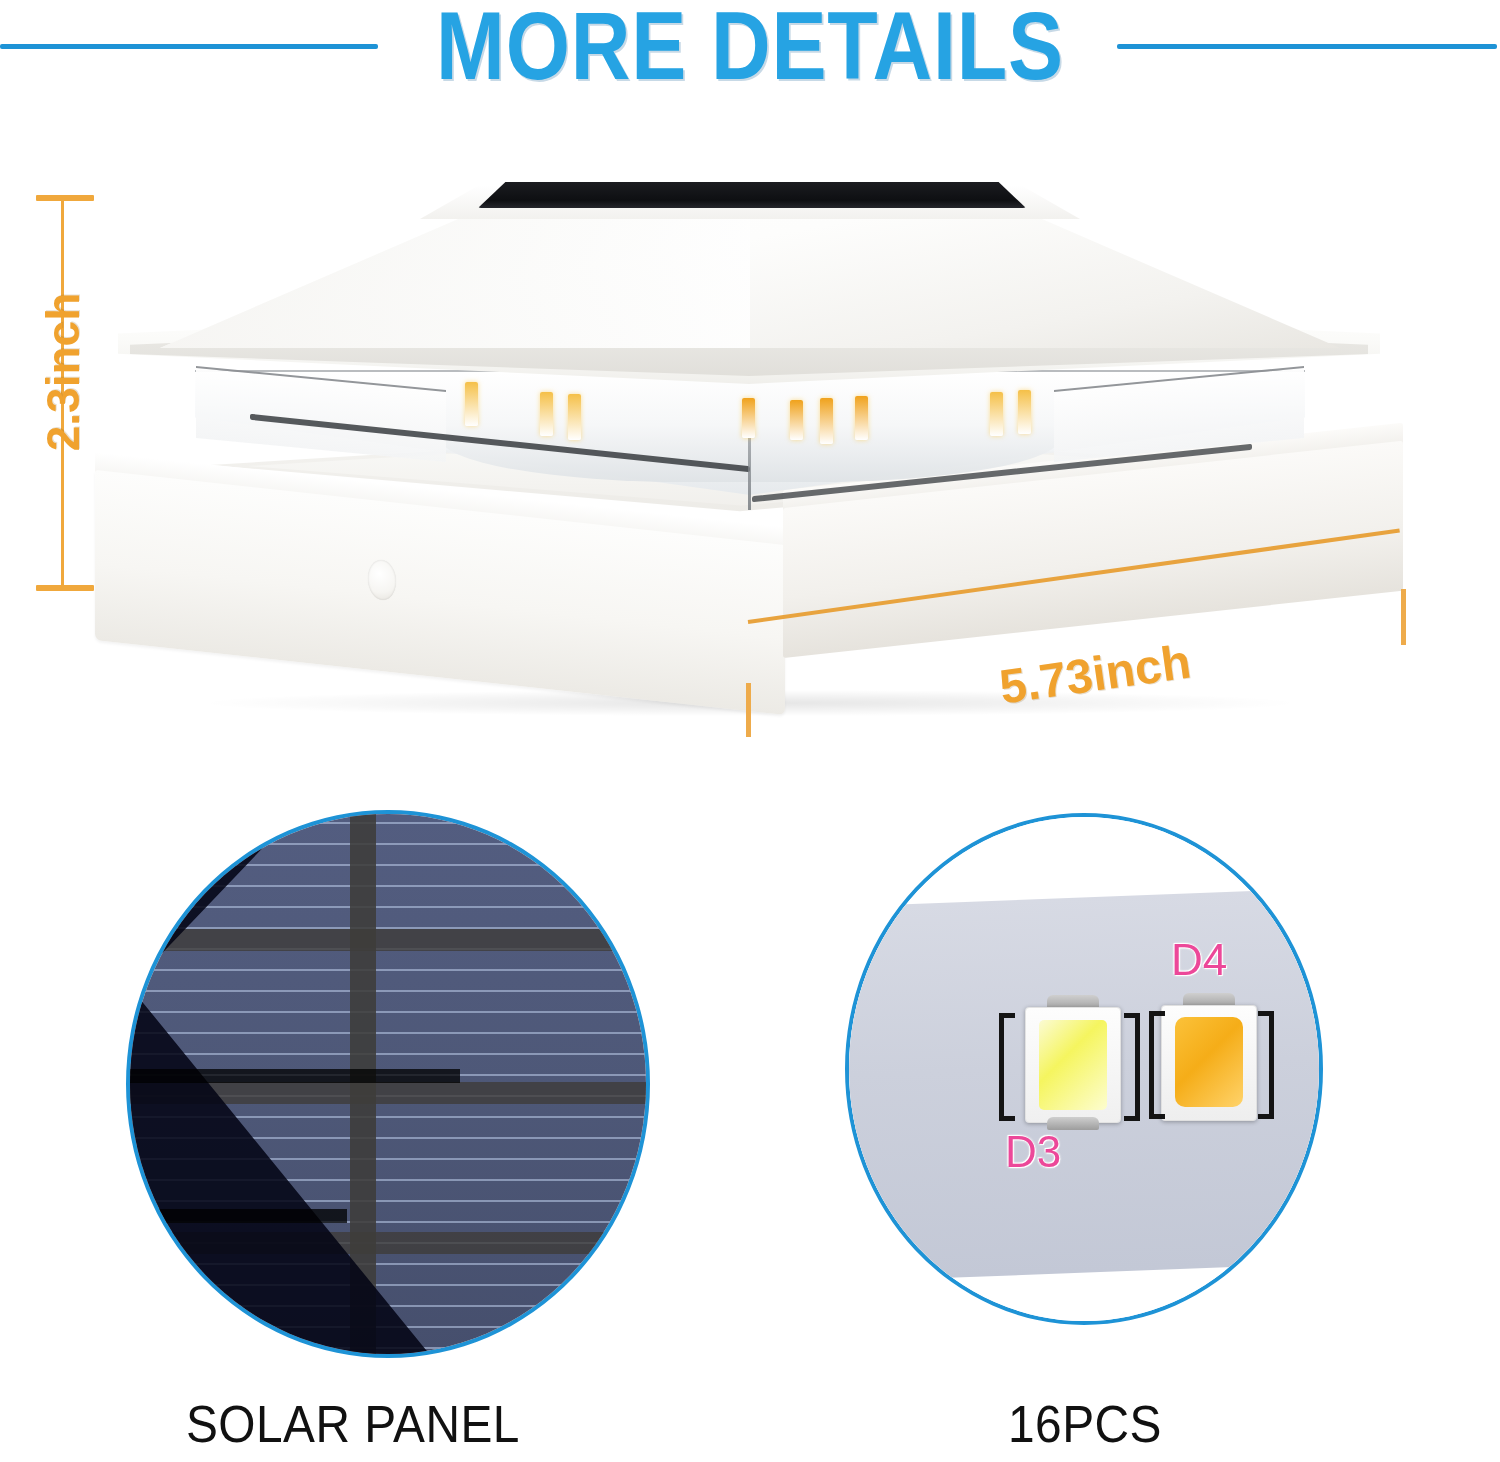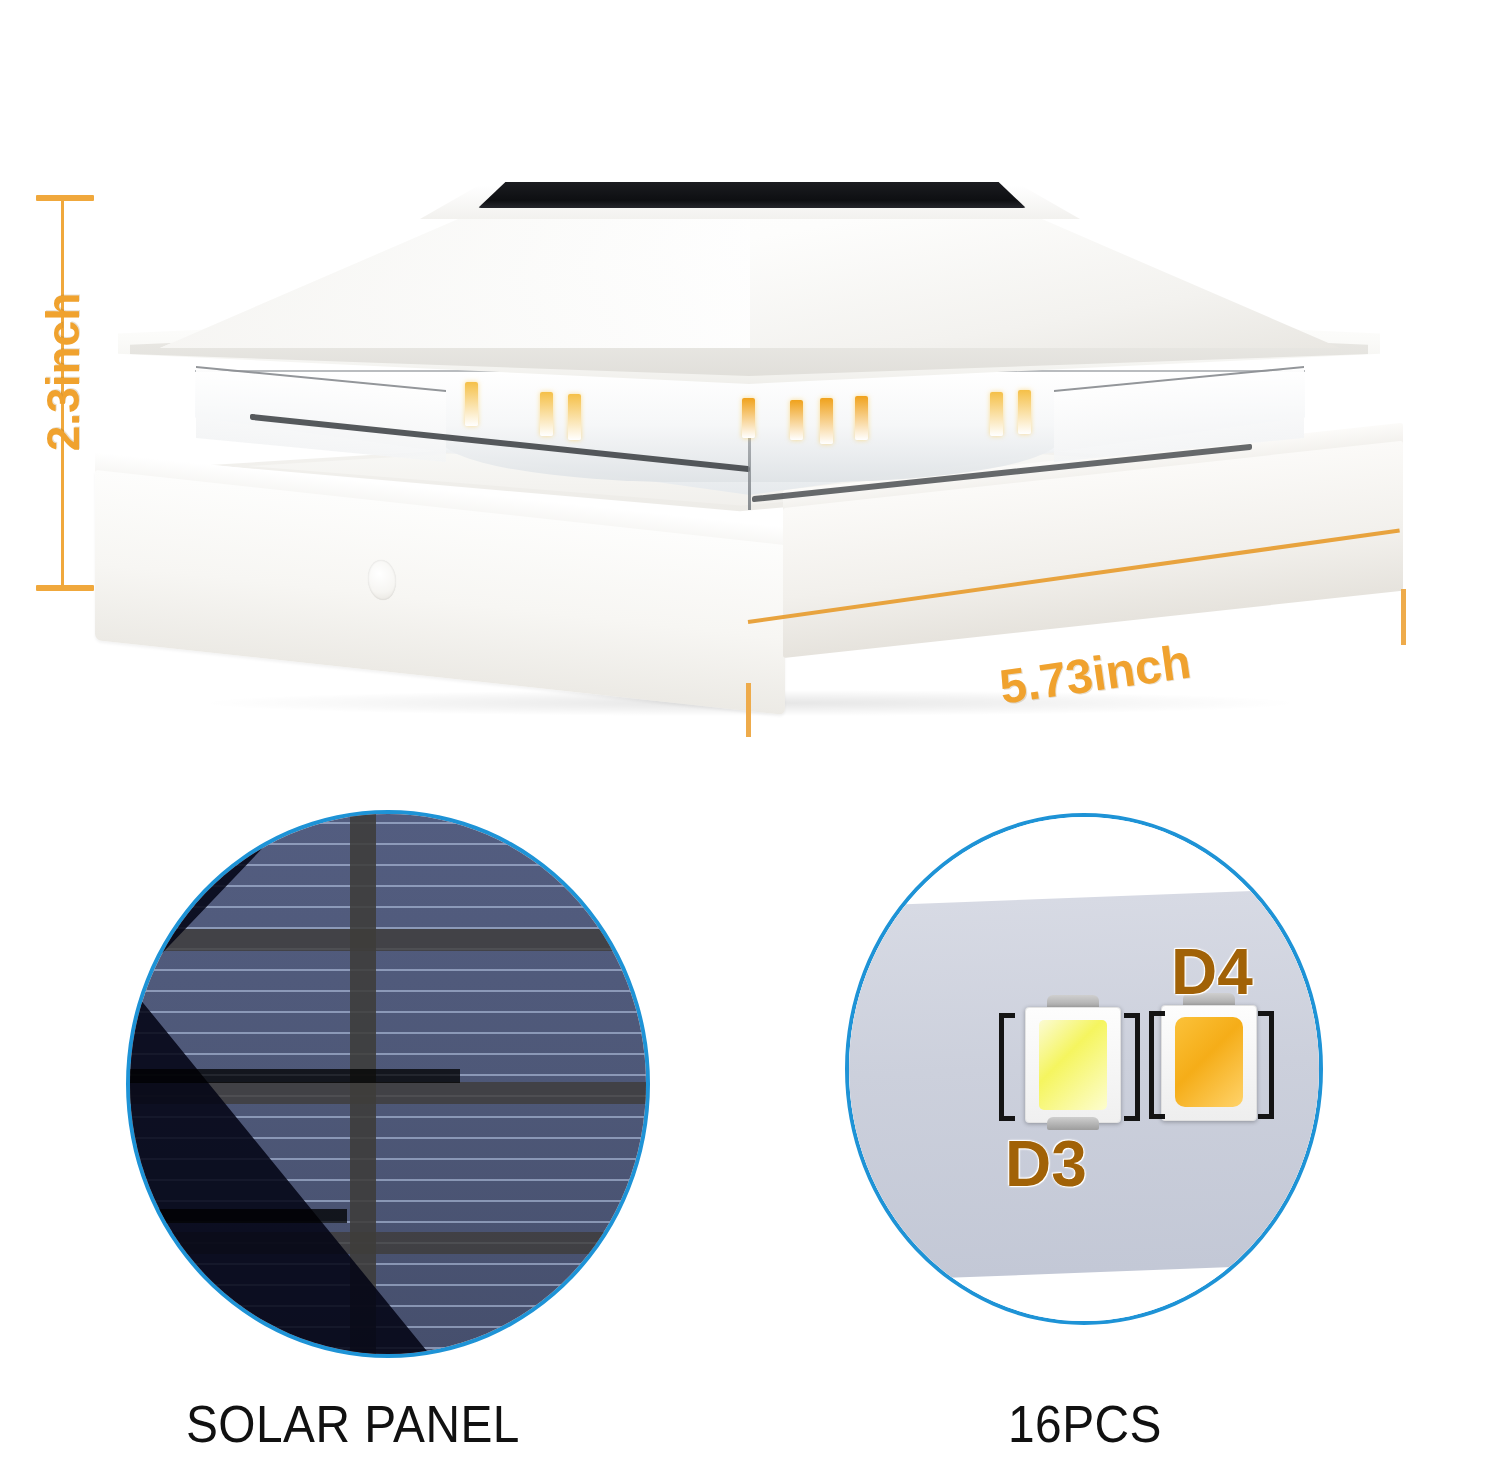--- a/index.html
+++ b/index.html
@@ -275,40 +275,45 @@
   }
   .chip-tab {
     position: absolute; width: 52px; height: 16px; border-radius: 6px 6px 2px 2px;
     background: linear-gradient(180deg,#cfcfcf,#9d9d9d);
   }
   .bracket-v { position: absolute; width: 5px; height: 108px; background: #141414; }
   .bracket-cap { position: absolute; width: 16px; height: 5px; background: #141414; }
   .lbl-d {
     position: absolute;
     font-family: "Liberation Sans", sans-serif;
-    font-size: 64px; font-weight: bold; color: #a16207;
+    font-size: 44px; font-weight: normal; color: #ec4899;
     text-shadow: 0 0 3px #fff, 0 0 3px #fff, 1px 1px 0 #fff, -1px -1px 0 #fff;
   }
 
   
   .caption {
     position: absolute;
     font-family: "Liberation Sans Narrow", "Liberation Sans", sans-serif;
     font-size: 52px; color: #111; letter-spacing: 0.5px;
     transform: scaleX(0.92); transform-origin: left center;
     white-space: nowrap;
   }
   #caption-solar { left: 186px; top: 1394px; }
   #caption-led   { left: 1008px; top: 1394px; }
 </style>
 </head>
 <body>
 
 <div id="page">
 
+  <div id="header">
+    <div class="rule" id="rule-left"></div>
+    <div class="rule" id="rule-right"></div>
+    <div id="title">MORE DETAILS</div>
+  </div>
 
   <div id="product">
 
     <div class="prod-shadow"></div>
 
     <div class="base-deck"></div>
     <div class="base-deck-inner"></div>
     <div class="base-top-l"></div>
     <div class="base-top-r"></div>
     <div class="base-front"></div>

